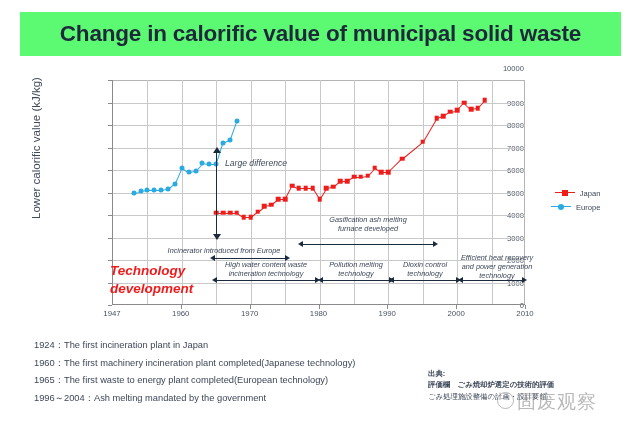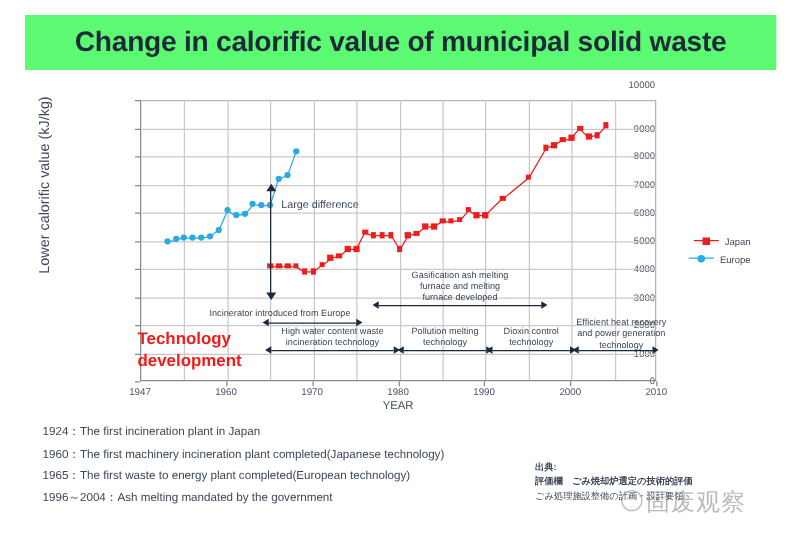--- a/index.html
+++ b/index.html
@@ -61,21 +61,21 @@
     left: 112px;
     top: 20px;
     width: 413px;
     height: 225px;
     border-left: 1.6px solid #8a8a8a;
     border-bottom: 1.6px solid #8a8a8a;
     box-sizing: border-box;
   }
   .plot-inner {
     position: absolute;
-    left: 0; top: 0; right: 0; bottom: 0;
+    left: 0; top: 0; right: 0; bottom: 0; font-style: italic;
   }
   .grid-h {
     position: absolute;
     left: 0;
     width: 100%;
     height: 0;
     border-top: 0.8px solid #c9c9c9;
   }
   .grid-v {
     position: absolute;
@@ -358,21 +358,20 @@
   <div class="xtick" style="left:456.2px">2000</div>
   <div class="xtick" style="left:525px">2010</div>
 
   <div class="xtick-mark" style="left:180.8px"></div>
   <div class="xtick-mark" style="left:249.7px"></div>
   <div class="xtick-mark" style="left:318.5px"></div>
   <div class="xtick-mark" style="left:387.3px"></div>
   <div class="xtick-mark" style="left:456.2px"></div>
   <div class="xtick-mark" style="left:525px"></div>
 
-  <div class="x-axis-title">YEAR</div>
 
   <div class="plot">
     <div class="plot-inner">
       <div class="plot-top-border"></div>
       <div class="plot-right-border"></div>
 
       <div class="grid-h" style="top:22.5px"></div>
       <div class="grid-h" style="top:45px"></div>
       <div class="grid-h" style="top:67.5px"></div>
       <div class="grid-h" style="top:90px"></div>
@@ -517,21 +516,20 @@
       <div class="h-arrow" style="left:104px; top:200px; width:98px;"></div>
 
       <div class="band-label" style="left:202px; top:180px; width:82px;">
         <div>Pollution melting</div>
         <div>technology</div>
       </div>
       <div class="h-arrow" style="left:210px; top:200px; width:66px;"></div>
 
       <div class="band-label" style="left:170px; top:135px; width:170px;">
         <div>Gasification ash melting</div>
-        <div>furnace and melting</div>
         <div>furnace developed</div>
       </div>
       <div class="h-arrow" style="left:190px; top:164px; width:130px;"></div>
 
       <div class="band-label" style="left:273px; top:180px; width:78px;">
         <div>Dioxin control</div>
         <div>technology</div>
       </div>
       <div class="h-arrow" style="left:281px; top:200px; width:62px;"></div>
 

